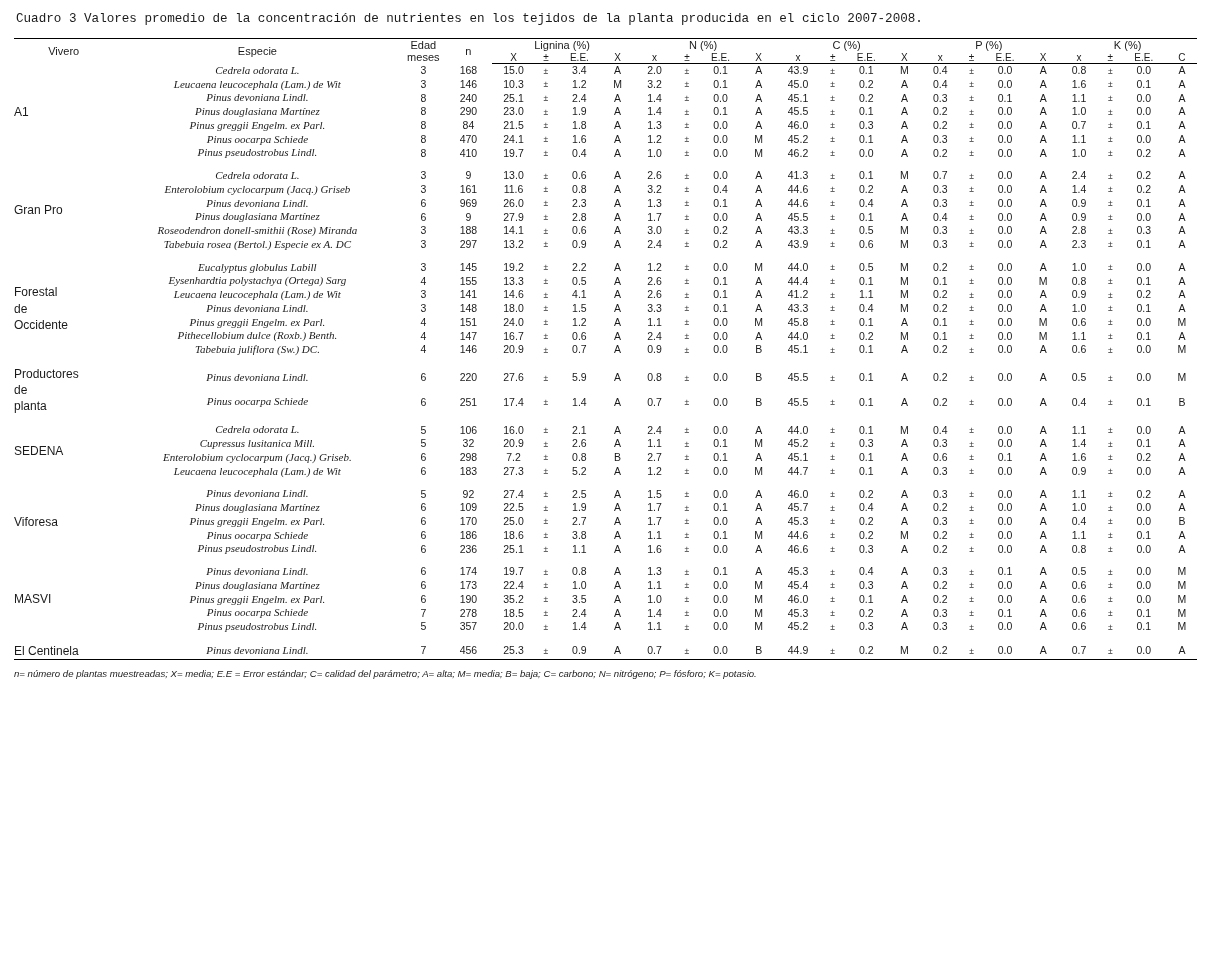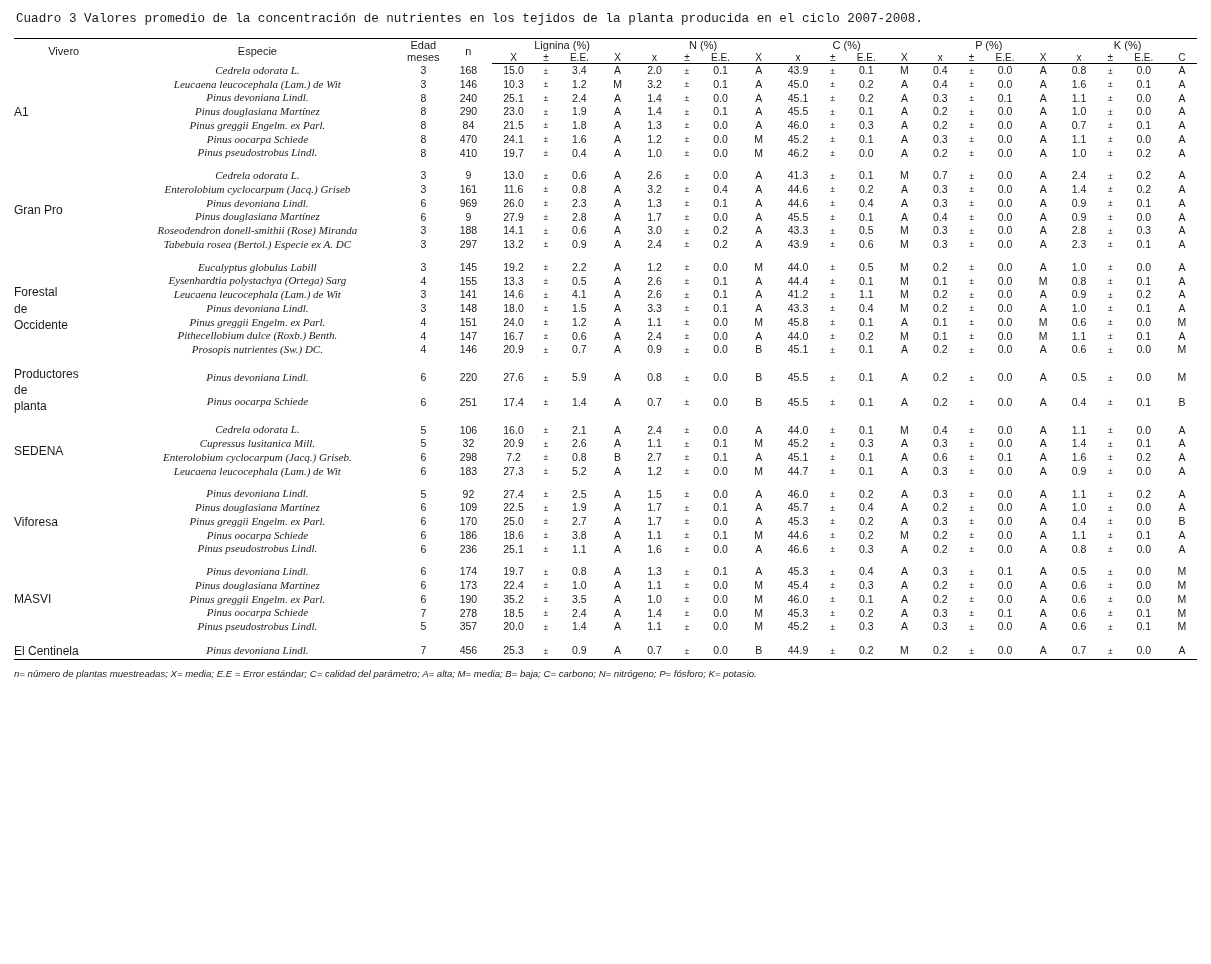--- a/index.html
+++ b/index.html
@@ -657,21 +657,21 @@
           <td class="num">0.1</td>
           <td class="pm">±</td>
           <td class="num">0.0</td>
           <td class="qual">M</td>
           <td class="num">1.1</td>
           <td class="pm">±</td>
           <td class="num">0.1</td>
           <td class="qual">A</td>
         </tr>
         <tr>
-          <td class="especie">Prosopis nutrientes (Sw.) DC.</td>
+          <td class="especie">Tabebuia juliflora (Sw.) DC.</td>
           <td class="num">4</td>
           <td class="num">146</td>
           <td class="num">20.9</td>
           <td class="pm">±</td>
           <td class="num">0.7</td>
           <td class="qual">A</td>
           <td class="num">0.9</td>
           <td class="pm">±</td>
           <td class="num">0.0</td>
           <td class="qual">B</td>

